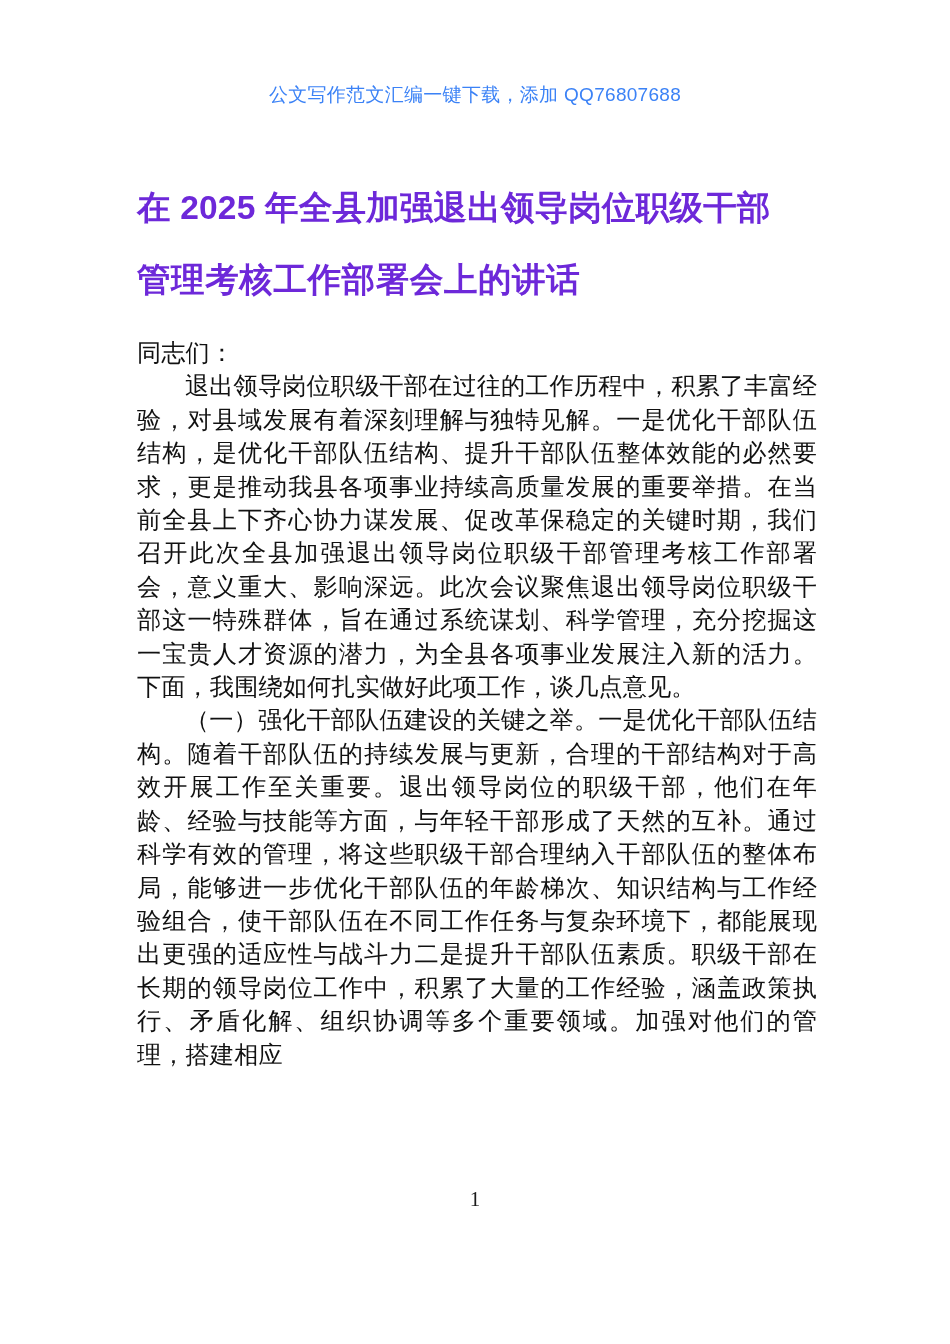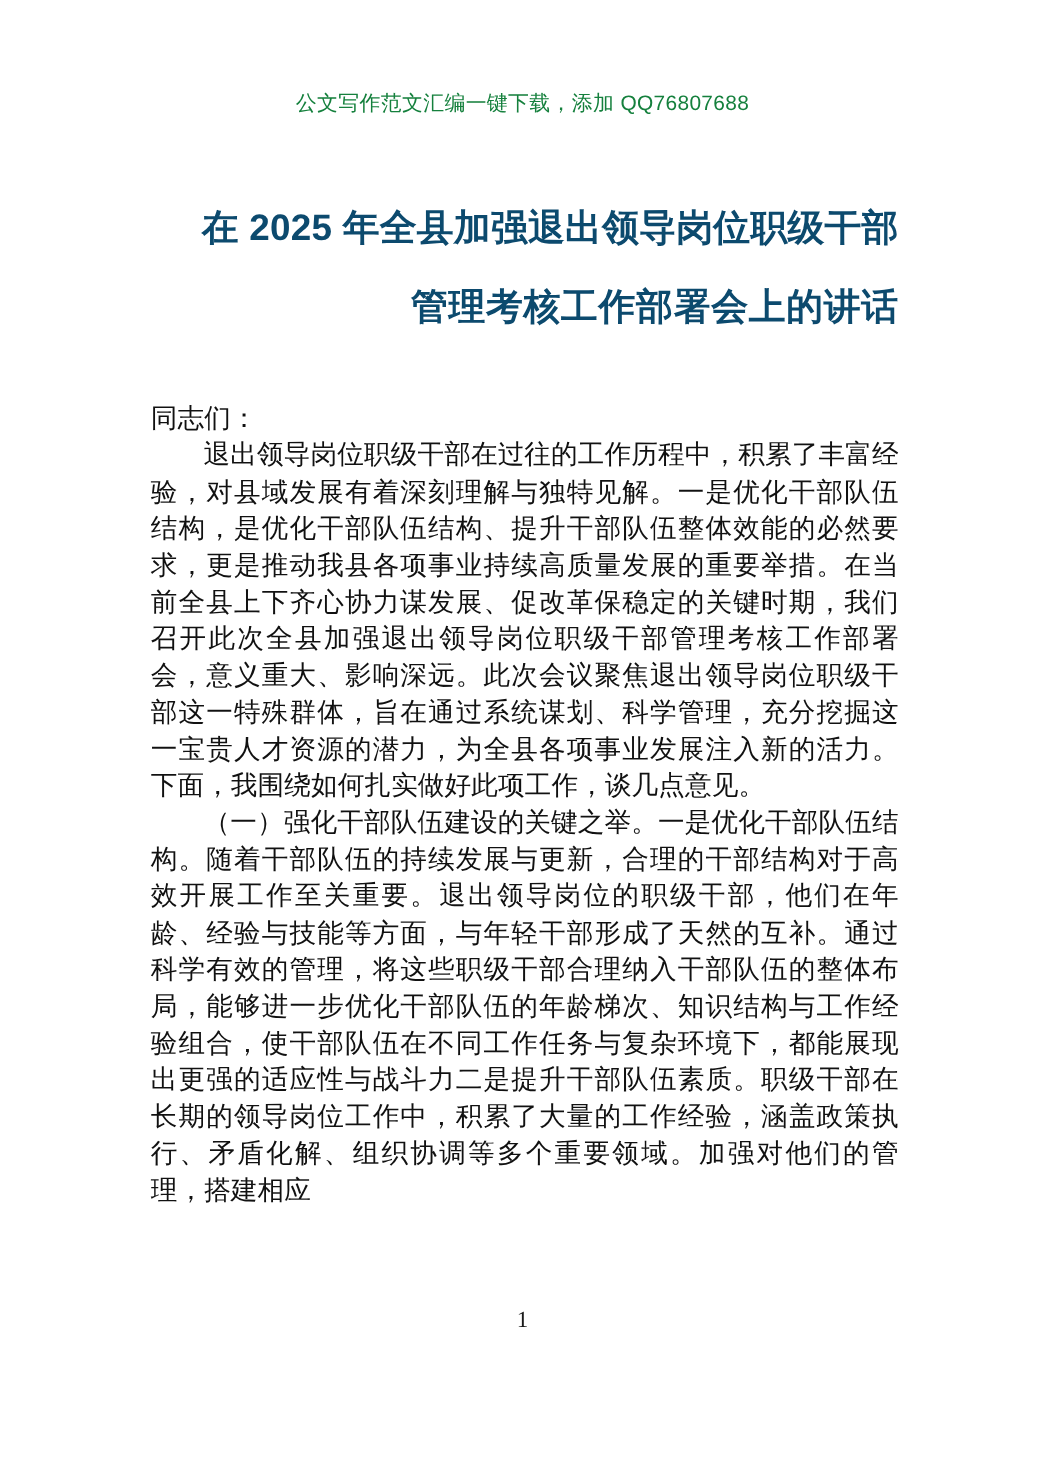--- a/index.html
+++ b/index.html
@@ -22,37 +22,37 @@
 
   
   .promo-banner {
     position: absolute;
     top: 82px;
     left: 0;
     width: 950px;
     text-align: center;
     font-size: 19px;
     line-height: 26px;
-    color: #15803d;
+    color: #3b82f6;
     letter-spacing: 0.3px;
     white-space: nowrap;
     font-family: "Liberation Sans", "DejaVu Sans", sans-serif;
   }
 
   
   .doc-title {
     position: absolute;
     top: 172px;
     left: 137px;
     width: 680px;
-    text-align: right;
+    text-align: left;
     font-size: 33.5px;
     line-height: 72px;
     font-weight: bold;
-    color: #0c4a6e;
+    color: #6d28d9;
     letter-spacing: 0.5px;
     font-family: "Liberation Sans", "DejaVu Sans", sans-serif;
   }
   .doc-title .tline {
     display: block;
     white-space: nowrap;
   }
   .doc-title .tline.l1 { letter-spacing: 0.2px; }
   .doc-title .tline.l2 { letter-spacing: 0.6px; }
 
@@ -69,21 +69,20 @@
     color: #111111;
     text-align: justify;
     text-justify: inter-character;
     margin: 0;
     letter-spacing: 0.1px;
     font-family: "Liberation Sans", "DejaVu Sans", sans-serif;
   }
   .para.salutation {
     text-indent: 0;
     text-align: left;
-    margin-top: 28px;
   }
   .para.indent2 {
     text-indent: 48px;
   }
   .para.heading1 {
     text-indent: 48px;
     text-align: left;
   }
 
   

